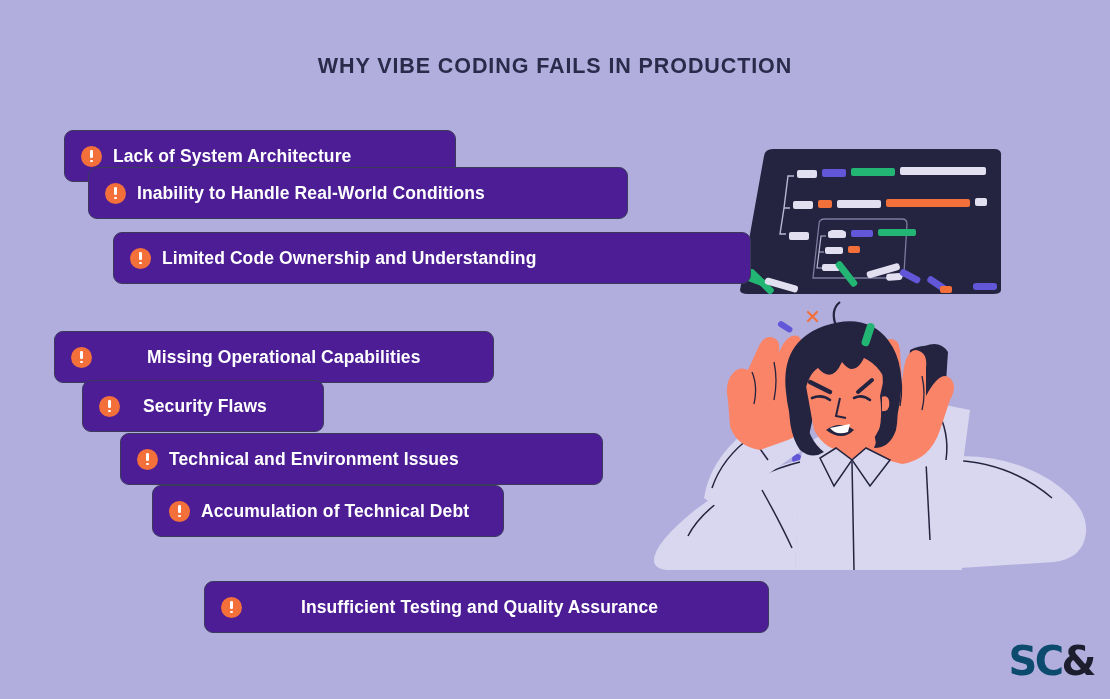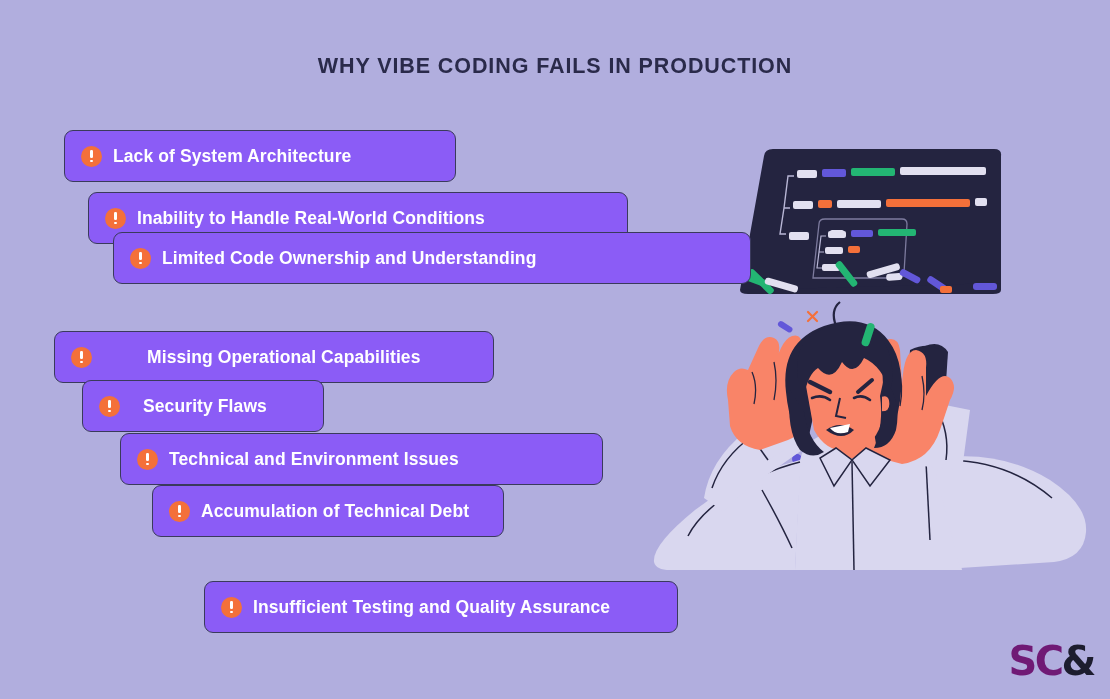--- a/index.html
+++ b/index.html
@@ -33,21 +33,21 @@
     color: #2a2a4a;
     white-space: nowrap;
   }
 
   
   .card {
     position: absolute;
     display: flex;
     align-items: center;
     box-sizing: border-box;
-    background: #8b5cf6;
+    background: #4c1d95;
     border: 1.5px solid #3a3a5c;
     border-radius: 9px;
     padding: 0 18px 0 16px;
     height: 52px;
   }
   .card .warn-icon {
     flex: 0 0 auto;
     width: 21px;
     height: 21px;
     border-radius: 50%;
@@ -89,21 +89,21 @@
   .logo {
     position: absolute;
     right: 16px;
     bottom: 18px;
     font-size: 40px;
     font-weight: bold;
     letter-spacing: -2.5px;
     line-height: 1;
     font-family: "DejaVu Sans", sans-serif;
   }
-  .logo .logo-sc { color: #701a75; text-align: right; }
+  .logo .logo-sc { color: #0c4a6e; text-align: right; }
   .logo .logo-amp { color: #1d1d2e; }
 
   
   .illus {
     position: absolute;
   }
   .illus svg { display: block; }
 </style>
 </head>
 <body>
@@ -239,21 +239,21 @@
 
       <path d="M122 190 Q140 222 152 248" fill="none" stroke="#242440" stroke-width="1.5"></path>
     </svg>
   </div>
 
   <div class="card" style="left:64px; top:130px; width:392px;">
     <span class="warn-icon"></span>
     <span class="card-label">Lack of System Architecture</span>
   </div>
 
-  <div class="card" style="left:88px; top:192px; width:540px;">
+  <div class="card" style="left:88px; top:167px; width:540px;">
     <span class="warn-icon"></span>
     <span class="card-label">Inability to Handle Real-World Conditions</span>
   </div>
 
   <div class="card" style="left:113px; top:232px; width:638px;">
     <span class="warn-icon"></span>
     <span class="card-label">Limited Code Ownership and Understanding</span>
   </div>
 
   <div class="card" style="left:54px; top:331px; width:440px;gap:44px;">
@@ -269,21 +269,21 @@
   <div class="card" style="left:120px; top:433px; width:483px;">
     <span class="warn-icon"></span>
     <span class="card-label">Technical and Environment Issues</span>
   </div>
 
   <div class="card" style="left:152px; top:485px; width:352px;">
     <span class="warn-icon"></span>
     <span class="card-label">Accumulation of Technical Debt</span>
   </div>
 
-  <div class="card" style="left:204px; top:581px; width:474px;">
+  <div class="card" style="left:204px; top:581px; width:565px;gap:48px;">
     <span class="warn-icon"></span>
     <span class="card-label">Insufficient Testing and Quality Assurance</span>
   </div>
 
   <div class="logo">
     <span class="logo-sc">SC</span><span class="logo-amp">&amp;</span>
   </div>
 
 </div>
 

